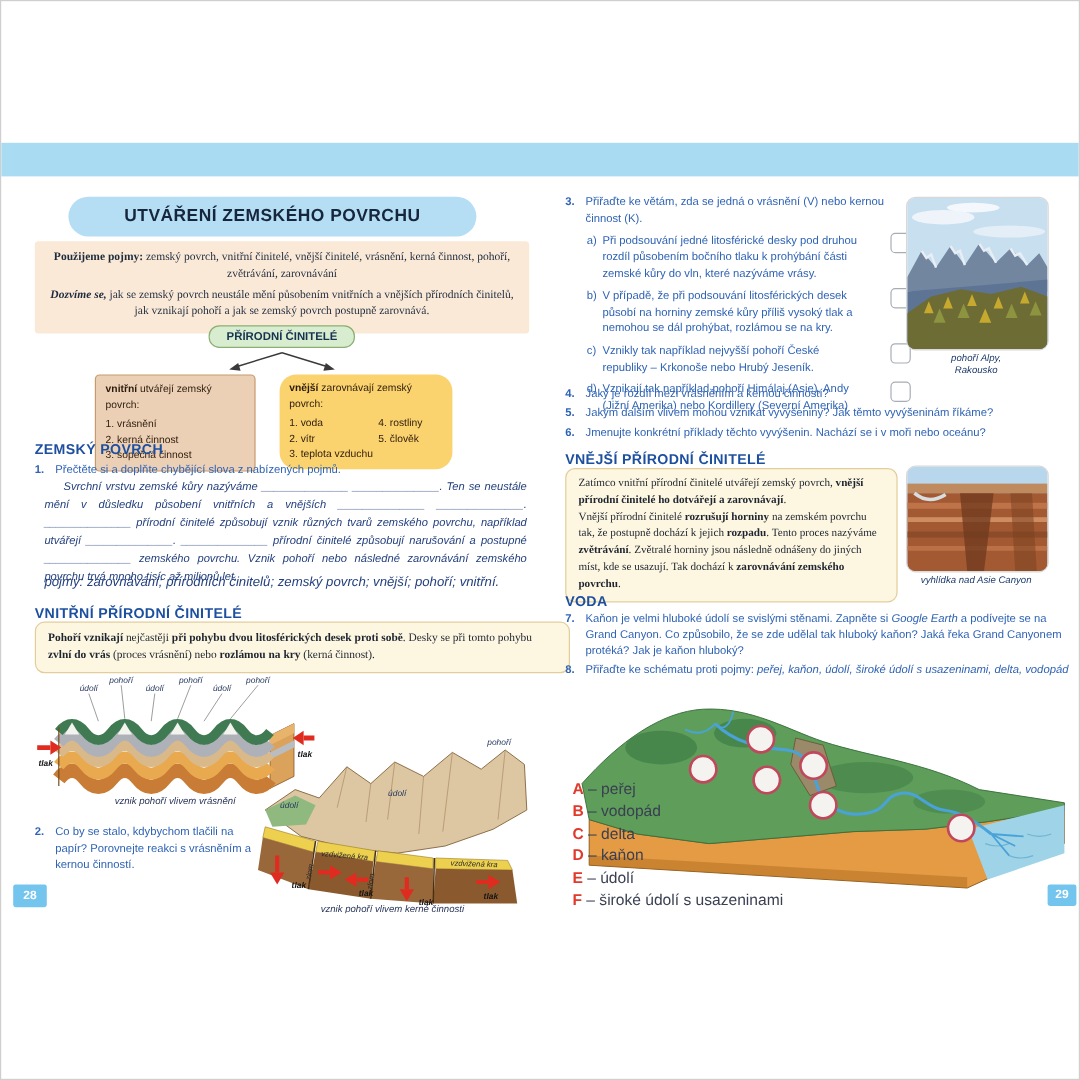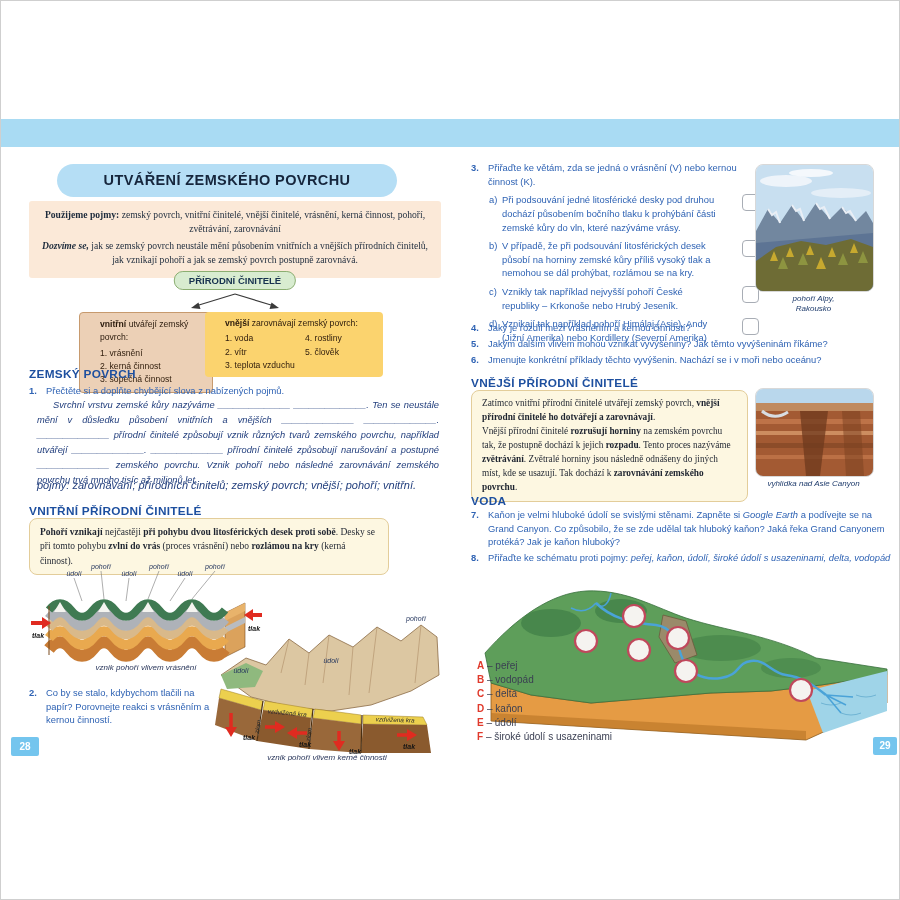--- a/index.html
+++ b/index.html
@@ -13,25 +13,25 @@
   .title-box{position:absolute;left:28px;top:3px;width:340px;height:33px;background:var(--title_bg);border-radius:17px;
     text-align:center;line-height:33px;font-weight:bold;font-size:14.5px;color:#16263c;letter-spacing:.4px;}
   .intro{position:absolute;left:0;top:40px;width:412px;box-sizing:border-box;padding:7px 12px 8px;background:var(--intro_bg);
     border-radius:3px;font-family:"Liberation Serif",serif;font-size:9.6px;line-height:1.5;color:#1d2b3c;text-align:center;}
   .intro p{margin:0 0 2px 0;}
 
   .factors{position:absolute;left:0;top:110px;width:412px;height:96px;}
   .factors-root{position:absolute;left:50%;transform:translateX(-50%);top:0;background:var(--root_bg);
     border:1px solid var(--root_border);border-radius:9px;padding:3px 14px;font-weight:bold;font-size:9.5px;color:#17324f;}
   .factors-arrows{position:absolute;left:0;top:21px;width:412px;height:20px;}
-  .fbox{position:absolute;top:41px;box-sizing:border-box;border-radius:4px;padding:5px 20px;font-size:8.6px;color:#33200f;line-height:1.55;}
+  .fbox{position:absolute;top:41px;box-sizing:border-box;border-radius:4px;padding:5px 8px;font-size:8.6px;color:#33200f;line-height:1.55;}
   .fbox .ftitle{margin-bottom:2px;color:#2a1a0c;}
   .fbox .ftitle b{font-weight:bold;}
   .factors-inner{left:50px;width:134px;background:var(--inner_bg);border:1px solid var(--inner_border);}
-  .factors-outer{left:176px;width:178px;background:var(--outer_bg);}
+  .factors-outer{left:204px;width:144px;background:var(--outer_bg);border-radius:14px;}
   .fcols{display:flex;}
   .fcols .col1{width:58%;}.fcols .col2{width:42%;}
 
   .heading{position:absolute;left:0;font-weight:bold;font-size:11.8px;color:var(--heading);letter-spacing:.3px;}
   .q{display:flex;font-size:9.4px;color:var(--question);line-height:1.45;}
   .qnum{flex:0 0 17px;font-weight:bold;}
   .qtext{flex:1;}
   .fillin{position:absolute;left:8px;top:237px;width:402px;font-style:italic;font-size:9.3px;line-height:1.62;
     color:#24407e;text-align:justify;text-indent:16px;}
   .termsline{position:absolute;left:8px;top:318px;font-style:italic;font-size:11px;color:#24407e;}
@@ -47,21 +47,21 @@
 
   .photo{position:absolute;border-radius:8px;overflow:hidden;border:1px solid #d8d8d8;background:#eee;}
   .photo-caption{position:absolute;text-align:center;font-style:italic;font-size:8px;color:#1d3a6b;line-height:1.3;}
 
   .q3item{position:relative;width:270px;margin-left:18px;margin-top:5px;padding-left:13px;box-sizing:border-box;
     font-size:9.4px;color:var(--question);line-height:1.45;}
   .q3letter{position:absolute;left:0;top:0;}
   .q3text{display:block;width:215px;}
   .checkbox{position:absolute;right:0;top:1px;width:15px;height:15px;background:#fff;border:1.5px solid #a8adb5;border-radius:4px;}
 
-  .legend{position:absolute;left:6px;top:498px;font-size:10px;line-height:1.42;}
+  .legend{position:absolute;left:6px;top:488px;font-size:13px;line-height:1.42;}
   .legend-row{white-space:nowrap;}
   .legend-letter{color:var(--letter_red);font-weight:bold;}
   .legend-sep{color:#3a3f52;}
   .legend-term{color:#3a3f52;}
 
   .pagenum{position:absolute;background:var(--pagenum_bg);color:#fff;font-weight:bold;font-size:10px;
     text-align:center;border-radius:2px;}
   .pagenum-left{left:10px;top:736px;width:28px;height:19px;line-height:19px;}
   .pagenum-right{left:872px;top:736px;width:24px;height:18px;line-height:18px;}
 </style>
@@ -114,21 +114,21 @@
     <div class="q abs" style="top:223px;left:0;width:412px;">
       <span class="qnum">1.</span>
       <span class="qtext">Přečtěte si a doplňte chybějící slova z nabízených pojmů.</span>
     </div>
 
     <div class="fillin">Svrchní vrstvu zemské kůry nazýváme ______________ ______________. Ten se neustále mění v důsledku působení vnitřních a vnějších ______________ ______________. ______________ přírodní činitelé způsobují vznik různých tvarů zemského povrchu, například utvářejí ______________. ______________ přírodní činitelé způsobují narušování a postupné ______________ zemského povrchu. Vznik pohoří nebo následné zarovnávání zemského povrchu trvá mnoho tisíc až milionů let.</div>
     <div class="termsline">pojmy: zarovnávání; přírodních činitelů; zemský povrch; vnější; pohoří; vnitřní.</div>
 
     <div class="heading" style="top:343px;">VNITŘNÍ PŘÍRODNÍ ČINITELÉ</div>
 
-    <div class="note" style="left:0;top:357px;width:360px;">
+    <div class="note" style="left:0;top:357px;width:446px;">
       <p><span style="font-weight: 700;">Pohoří vznikají</span><span> nejčastěji </span><span style="font-weight: 700;">při pohybu dvou litosférických desek proti sobě</span><span>. Desky se při tomto pohybu </span><span style="font-weight: 700;">zvlní do vrás</span><span> (proces vrásnění) nebo </span><span style="font-weight: 700;">rozlámou na kry</span><span> (kerná činnost).</span></p>
     </div>
 
     <svg class="abs" style="left:0;top:400px;" width="235" height="112" viewBox="0 0 235 112">
       <polygon points="196,52 216,42 216,86 196,96" fill="#dba25c" stroke="#7a4b1d" stroke-width="0.6"></polygon>
       <polygon points="196,52 216,42 216,50 196,60" fill="#e8b36b"></polygon>
       <polygon points="196,66 216,56 216,62 196,72" fill="#b9bcc0"></polygon>
       <path d="M20,88 c7,-9 15,-9 22,0 c7,9 15,9 22,0 c7,-9 15,-9 22,0 c7,9 15,9 22,0 c7,-9 15,-9 22,0 c7,9 15,9 22,0 c7,-9 15,-9 22,0 c7,9 15,9 22,0" stroke="#c97c35" stroke-width="12" fill="none"></path>
       <path d="M20,77 c7,-9 15,-9 22,0 c7,9 15,9 22,0 c7,-9 15,-9 22,0 c7,9 15,9 22,0 c7,-9 15,-9 22,0 c7,9 15,9 22,0 c7,-9 15,-9 22,0 c7,9 15,9 22,0" stroke="#e9a94f" stroke-width="10" fill="none"></path>
       <path d="M20,67 c7,-9 15,-9 22,0 c7,9 15,9 22,0 c7,-9 15,-9 22,0 c7,9 15,9 22,0 c7,-9 15,-9 22,0 c7,9 15,9 22,0 c7,-9 15,-9 22,0 c7,9 15,9 22,0" stroke="#d9b98a" stroke-width="9" fill="none"></path>
@@ -207,21 +207,21 @@
 
   <div class="page page-right">
 
     <div class="abs" style="left:0;top:0;width:288px;">
       <div class="q">
         <span class="qnum">3.</span>
         <span class="qtext">Přiřaďte ke větám, zda se jedná o vrásnění (V) nebo kernou činnost (K).</span>
       </div>
       <div class="q3item">
         <span class="q3letter">a)</span>
-        <span class="q3text">Při podsouvání jedné litosférické desky pod druhou dochází působením bočního tlaku k prohýbání části zemské kůry do vln, které nazýváme vrásy.</span>
+        <span class="q3text">Při podsouvání jedné litosférické desky pod druhou rozdíl působením bočního tlaku k prohýbání části zemské kůry do vln, které nazýváme vrásy.</span>
         <span class="checkbox"></span>
       </div>
       <div class="q3item">
         <span class="q3letter">b)</span>
         <span class="q3text">V případě, že při podsouvání litosférických desek působí na horniny zemské kůry příliš vysoký tlak a nemohou se dál prohýbat, rozlámou se na kry.</span>
         <span class="checkbox"></span>
       </div>
       <div class="q3item">
         <span class="q3letter">c)</span>
         <span class="q3text">Vznikly tak například nejvyšší pohoří České republiky – Krkonoše nebo Hrubý Jeseník.</span>

